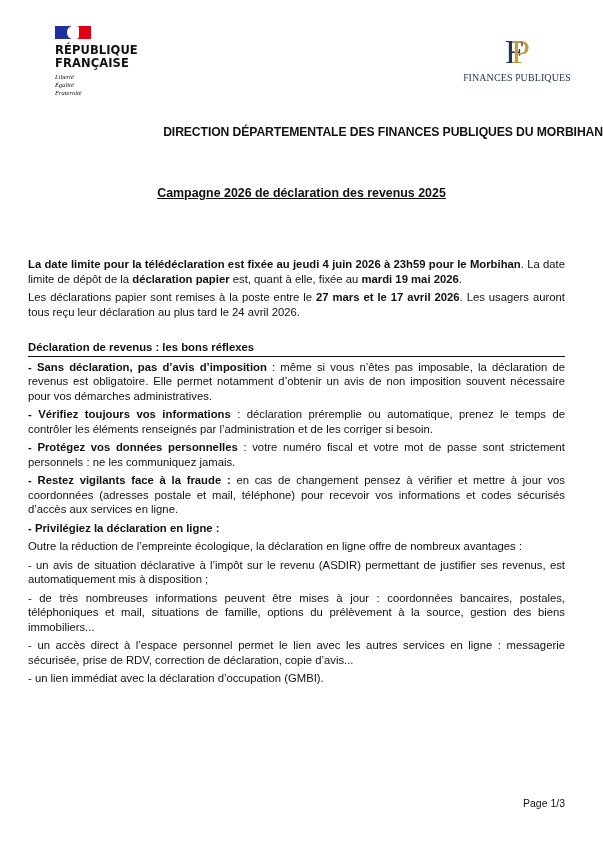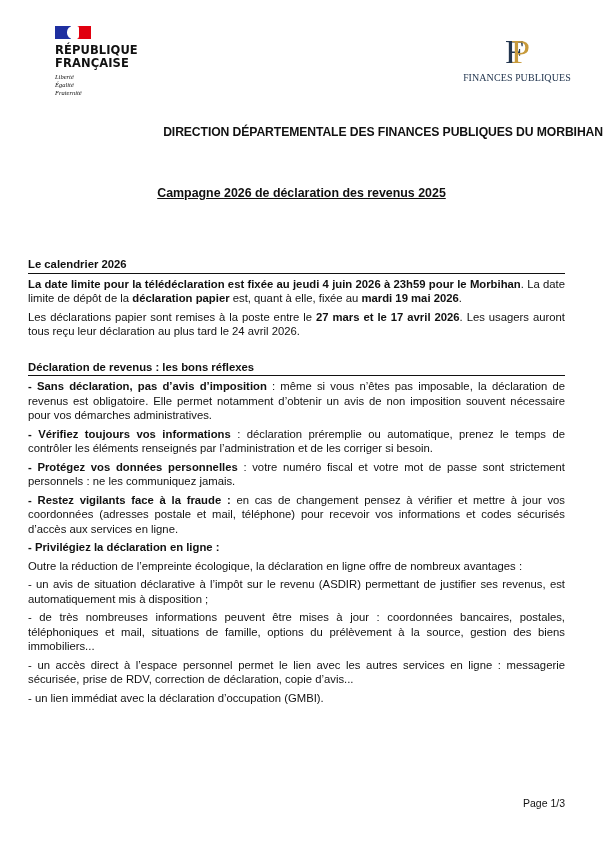--- a/index.html
+++ b/index.html
@@ -75,21 +75,20 @@
   </div>
   <div class="fp-text">
     <span>F</span><span class="small">INANCES </span><span>P</span><span class="small">UBLIQUES</span>
   </div>
 </div>
 
 <div class="abs direction">DIRECTION DÉPARTEMENTALE DES FINANCES PUBLIQUES DU MORBIHAN</div>
 <div class="abs campaign">Campagne 2026 de déclaration des revenus 2025</div>
 
 <div class="abs content">
-  <div class="section-title">Le calendrier 2026</div>
   <p><b>La date limite pour la télédéclaration est fixée au jeudi 4 juin 2026 à 23h59  pour le Morbihan</b><span>. La date limite de dépôt de la </span><b>déclaration papier</b><span> est, quant à elle, fixée au </span><b>mardi 19 mai 2026</b><span>.</span></p>
   <p><span>Les déclarations papier sont remises à la poste entre le </span><b>27 mars et le 17 avril 2026</b><span>. Les usagers auront tous reçu leur déclaration au plus tard le 24 avril 2026.</span></p>
 
   <div class="gap"></div>
 
   <div class="section-title">Déclaration de revenus : les bons réflexes</div>
   <div class="list">
     <p><b>- Sans déclaration, pas d’avis d’imposition</b><span> :  même si vous n’êtes pas imposable, la déclaration de revenus est obligatoire. Elle permet notamment d’obtenir un avis de non imposition souvent nécessaire pour vos démarches administratives.</span></p>
     <p><b>- Vérifiez toujours vos informations</b><span> : déclaration préremplie ou automatique, prenez le temps de contrôler les éléments renseignés par l’administration et de les corriger si besoin.</span></p>
     <p><b>- Protégez vos données personnelles</b><span> : votre numéro fiscal et votre mot de passe sont strictement personnels : ne les communiquez jamais.</span></p>

